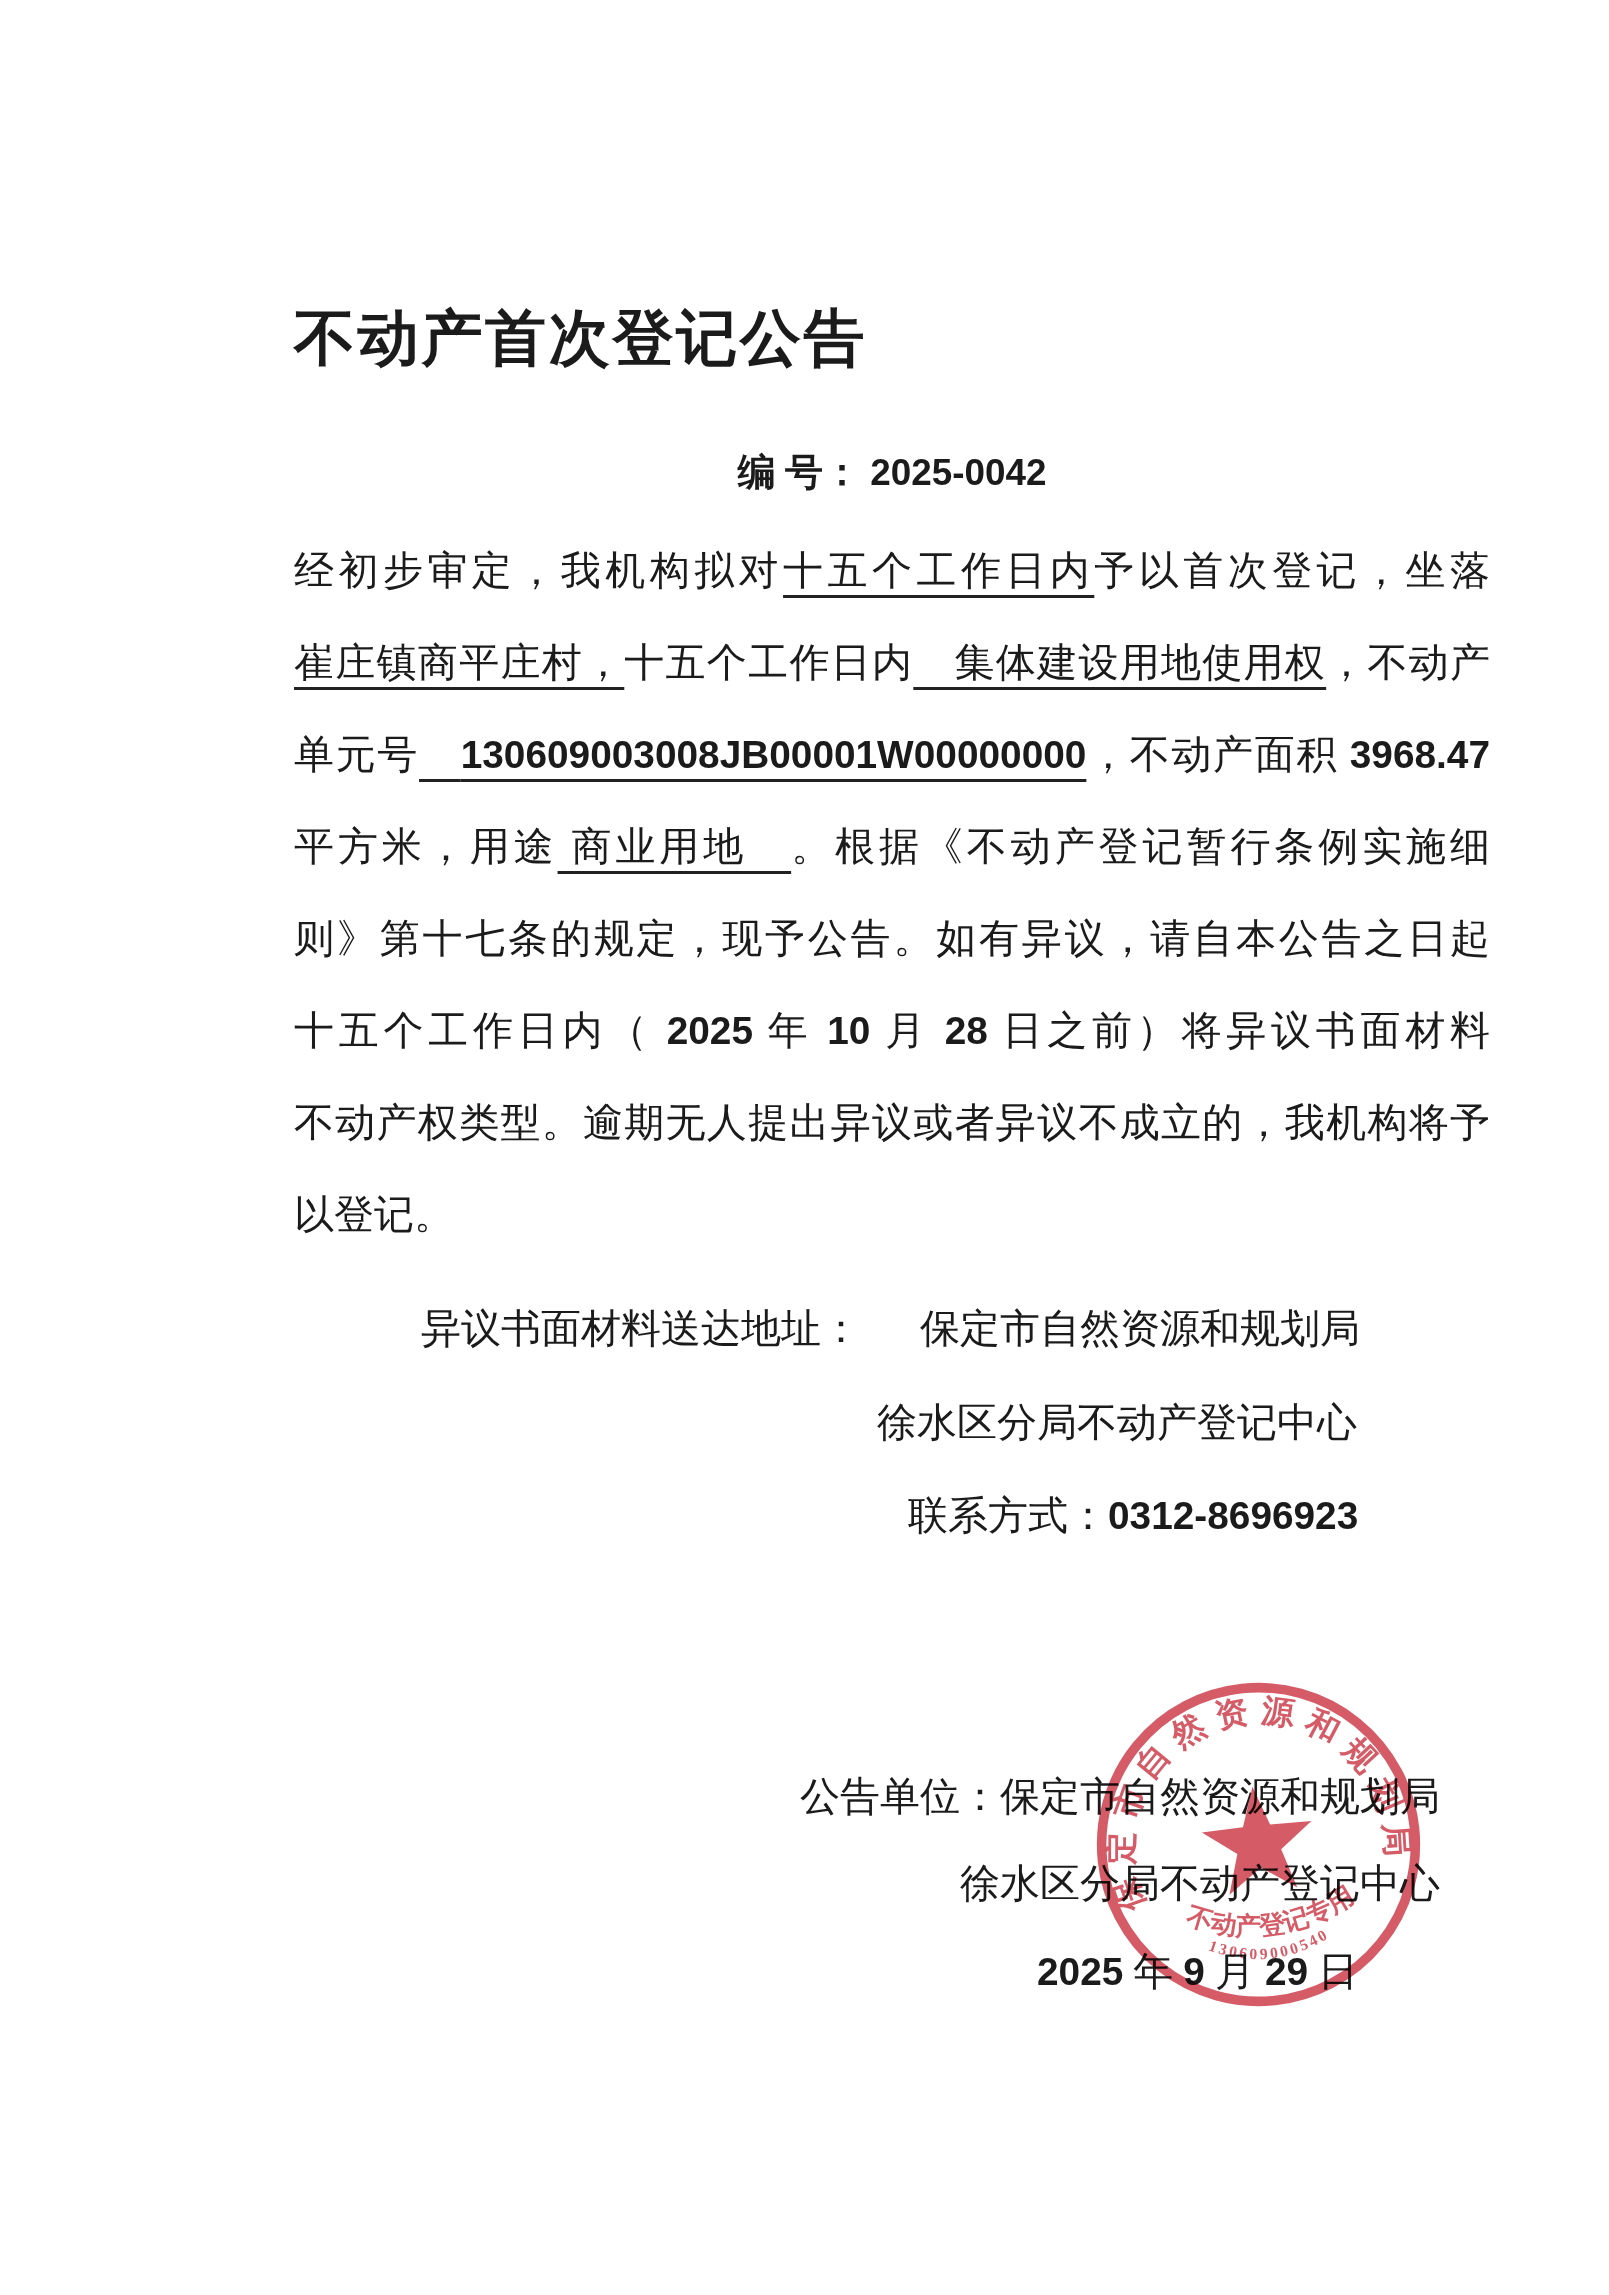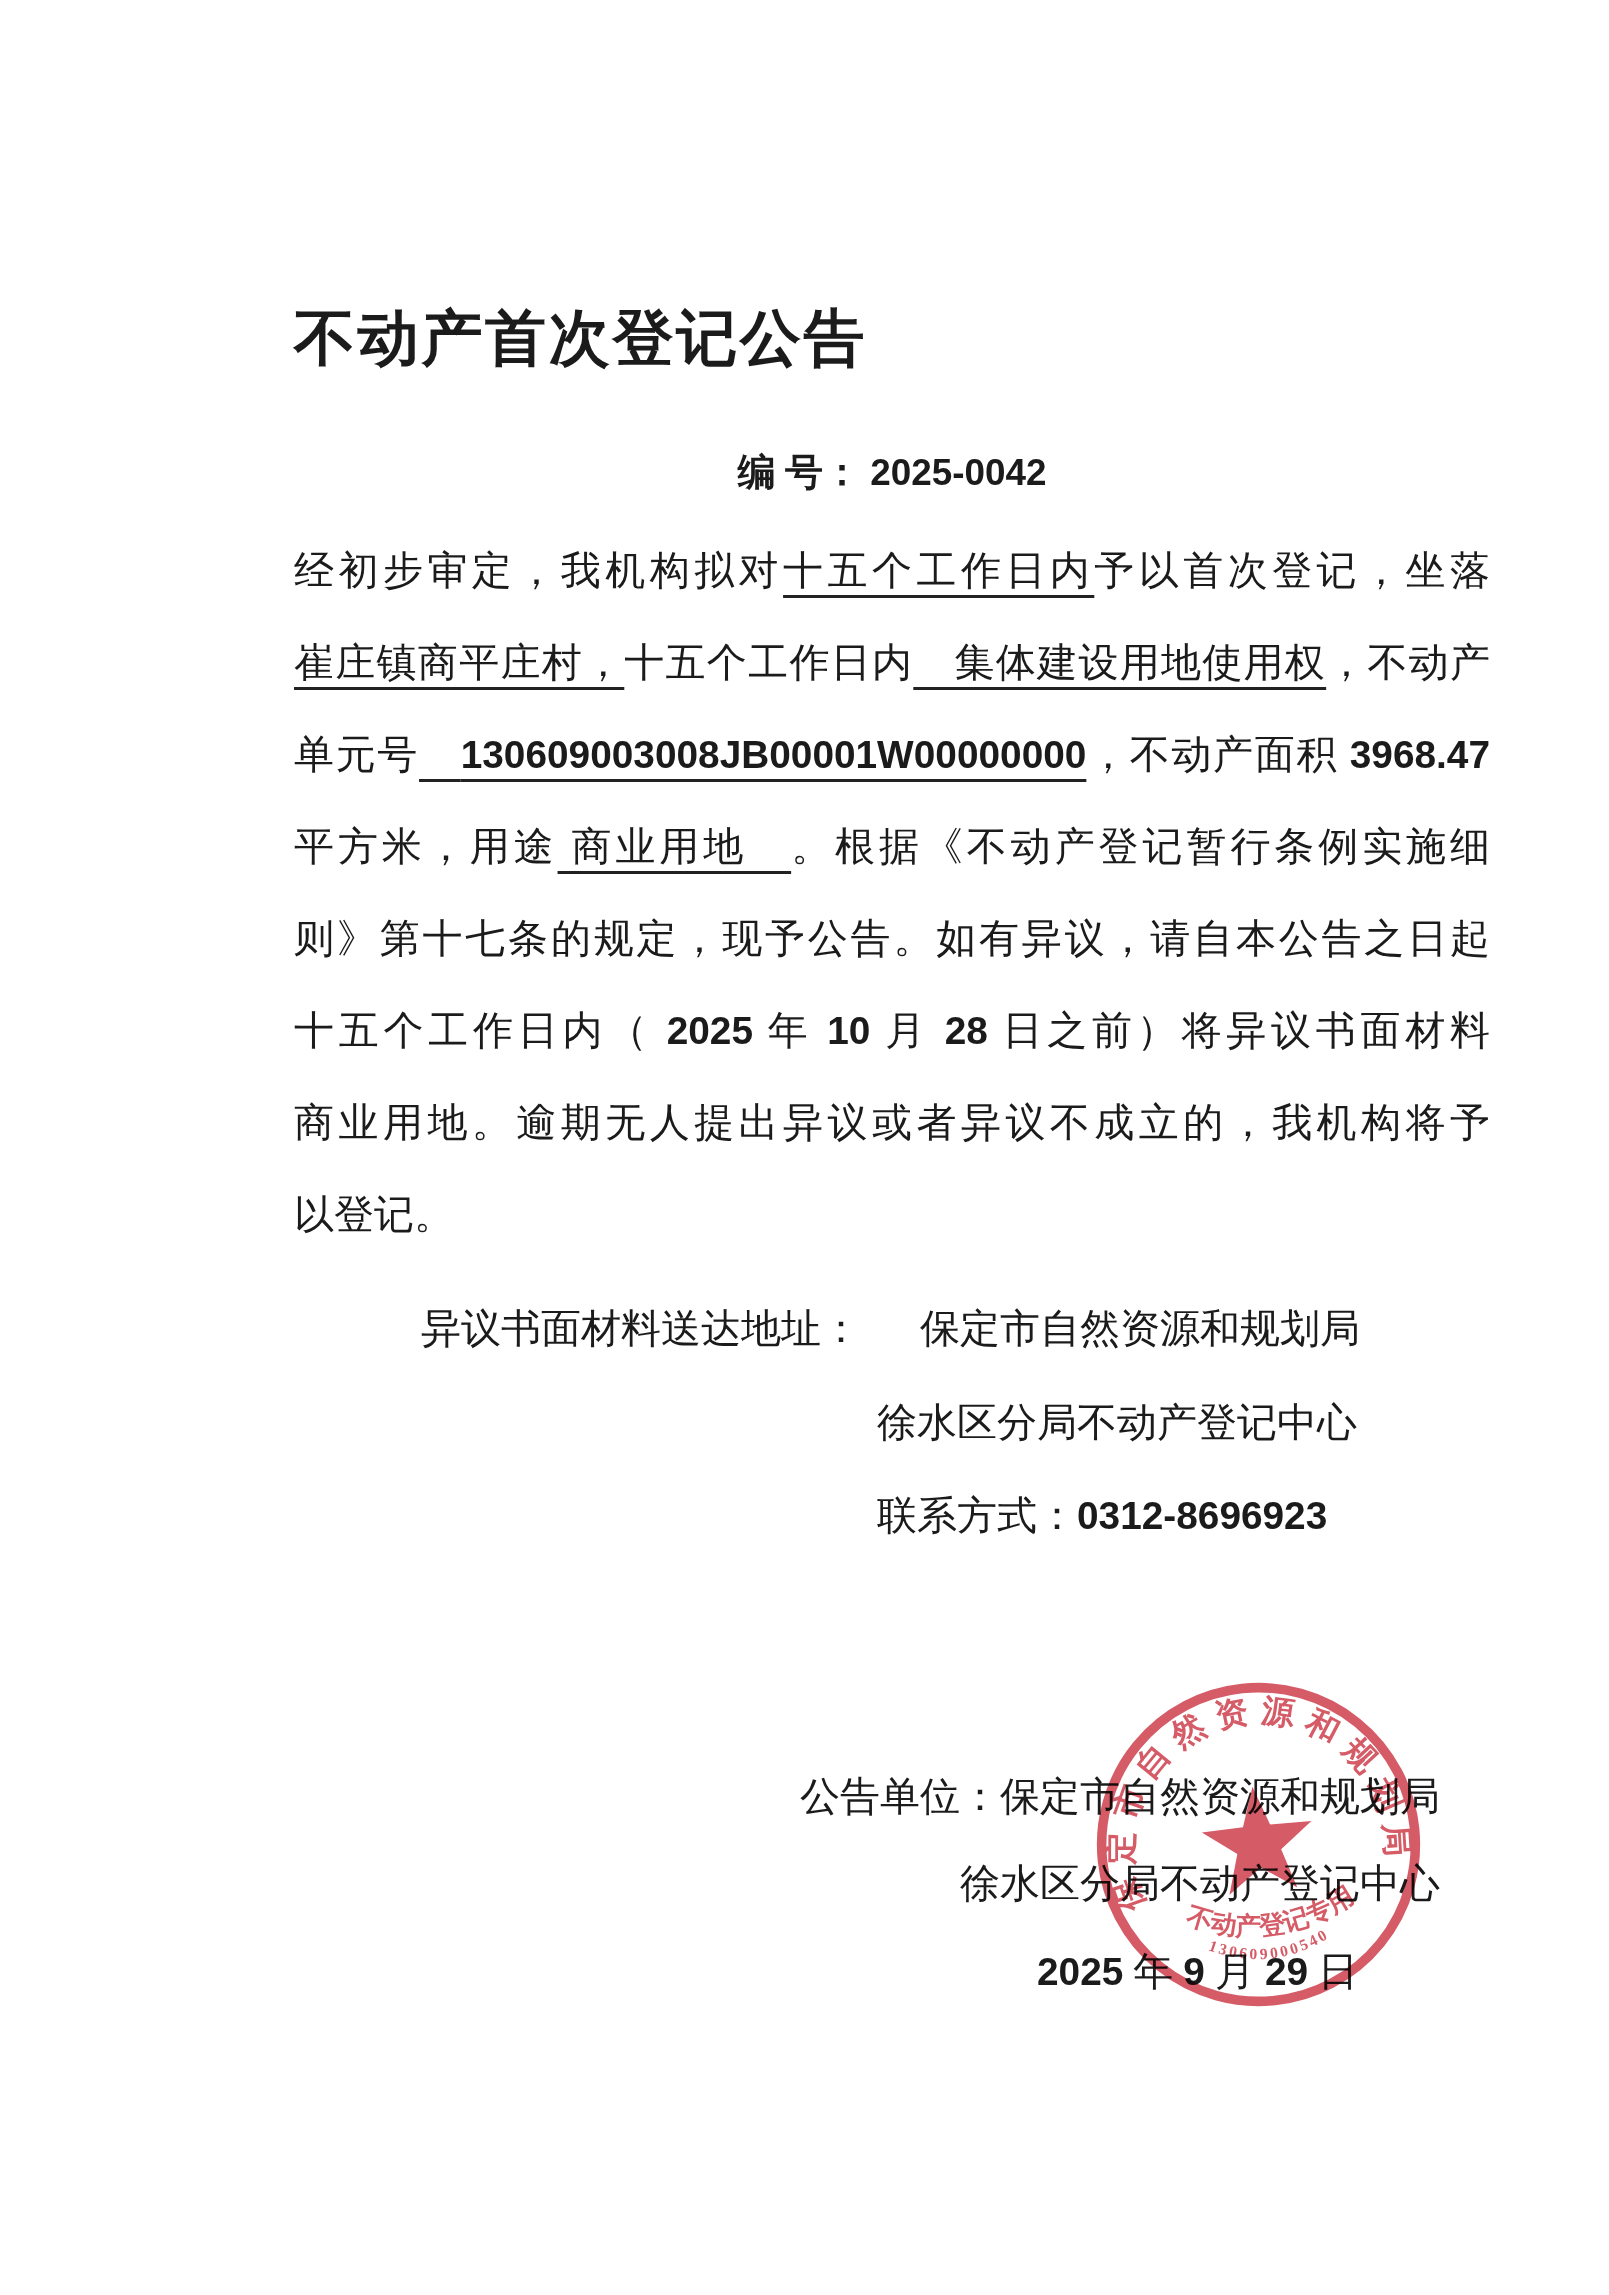--- a/index.html
+++ b/index.html
@@ -60,29 +60,29 @@
     <span>编 号：</span><span class="num">2025-0042</span>
   </div>
 
   <div class="body-block">
     <div class="bline j"><span>经初步审定，我机构拟对</span><span class="u">十五个工作日内</span><span>予以首次登记，坐落</span></div>
     <div class="bline j"><span class="u">崔庄镇商平庄村，</span><span>十五个工作日内</span><span class="u">　集体建设用地使用权</span><span>，不动产</span></div>
     <div class="bline j"><span>单元号</span><span class="u">　</span><span class="u num">130609003008JB00001W00000000</span><span>，不动产面积 </span><span class="num">3968.47</span></div>
     <div class="bline j"><span>平方米，用途</span><span class="u"> 商业用地　</span><span>。根据《不动产登记暂行条例实施细</span></div>
     <div class="bline j"><span>则》第十七条的规定，现予公告。如有异议，请自本公告之日起</span></div>
     <div class="bline j"><span>十五个工作日内（ </span><span class="num">2025</span><span> 年 </span><span class="num">10</span><span> 月 </span><span class="num">28</span><span> 日之前）将异议书面材料</span></div>
-    <div class="bline j"><span>商业用地。逾期无人提出异议或者异议不成立的，我机构将予</span></div>
+    <div class="bline j"><span>不动产权类型。逾期无人提出异议或者异议不成立的，我机构将予</span></div>
     <div class="bline"><span>以登记。</span></div>
   </div>
 
   <div class="abs-line" style="left:421px;top:1304px;">
     <span>异议书面材料送达地址：</span><span class="addr-value">保定市自然资源和规划局</span>
   </div>
   <div class="abs-line" style="left:877px;top:1398px;">徐水区分局不动产登记中心</div>
-  <div class="abs-line" style="left:877px;top:1491px;">
+  <div class="abs-line" style="left:908px;top:1491px;">
     <span>联系方式：</span><span class="num">0312-8696923</span>
   </div>
 
   <div class="abs-line" style="left:800px;top:1772px;">公告单位：保定市自然资源和规划局</div>
   <div class="abs-line" style="left:960px;top:1859px;">徐水区分局不动产登记中心</div>
   <div class="abs-line" style="left:1037px;top:1947px;"><span class="num">2025</span><span> 年 </span><span class="num">9</span><span> 月 </span><span class="num">29</span><span> 日</span></div>
 
   <svg class="stamp" viewBox="0 0 500 500" aria-hidden="true">
     <g transform="rotate(-6 250 250)">
       <circle cx="250" cy="250" r="230" fill="none" stroke="#cf4451" stroke-width="14"></circle>

